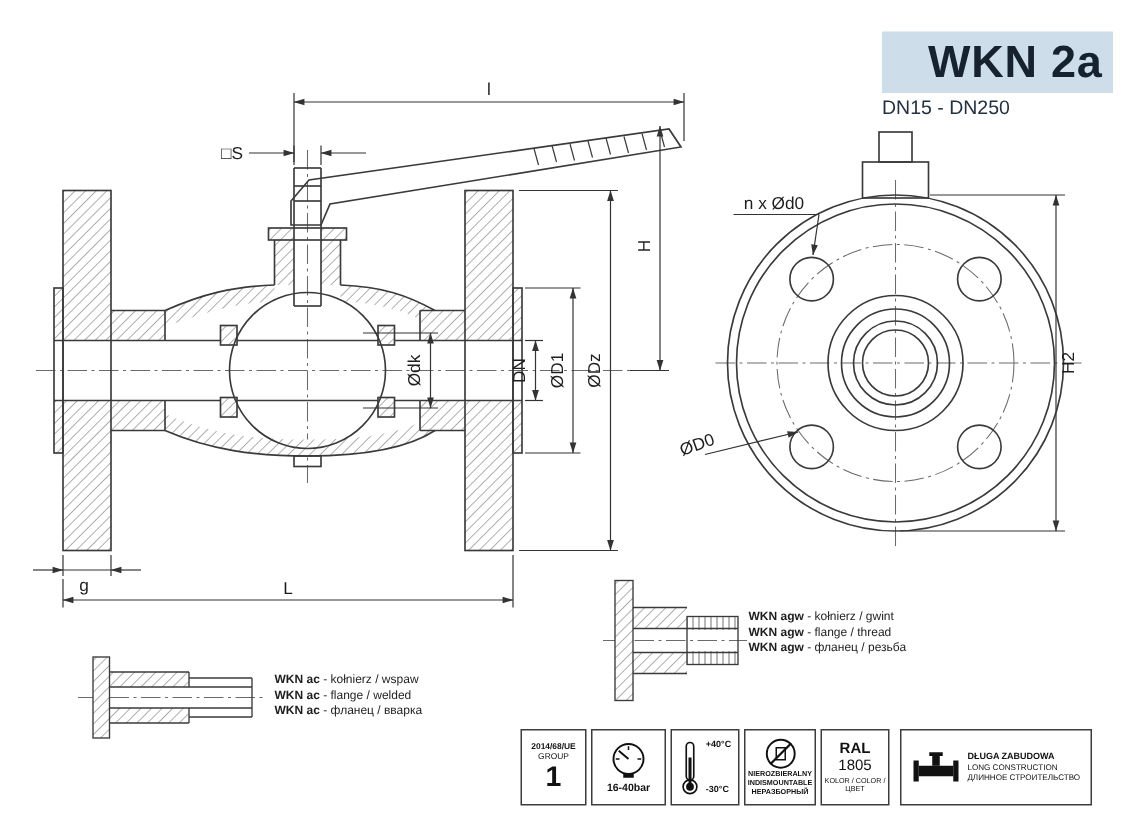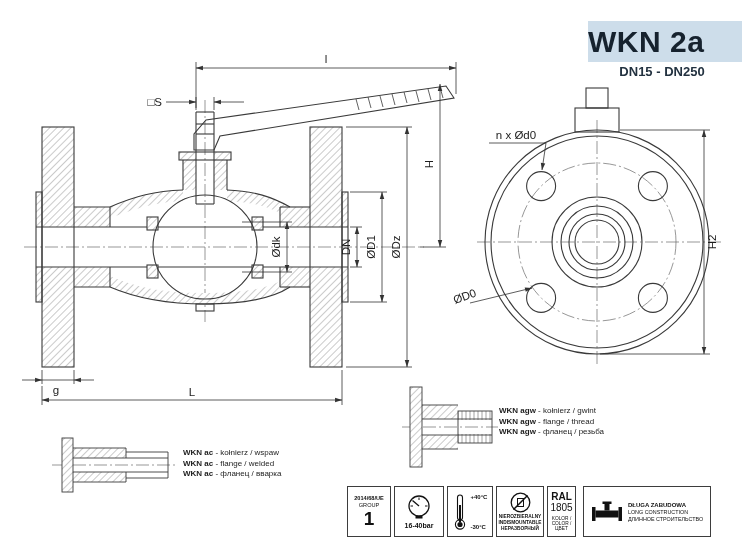--- a/index.html
+++ b/index.html
@@ -1,43 +1,43 @@
 <!DOCTYPE html>
 <html><head>
 <meta charset="utf-8">
 <style>
   *{margin:0;padding:0;box-sizing:border-box}
   html,body{width:750px;height:558px;background:#fff;font-family:"Liberation Sans",sans-serif;color:#222;overflow:hidden}
   .stage{position:absolute;left:0;top:0;width:750px;height:558px;background:#fff}
   #drawing{position:absolute;left:0;top:0}
 
   .title-box{position:absolute;left:588px;top:21px;width:154px;height:41px;background:#cdddea;
-    display:flex;align-items:center;padding-right:7px;
+    display:flex;align-items:center;justify-content:flex-end;padding-right:7px;
     font-size:30px;font-weight:bold;color:#16222e;letter-spacing:.5px}
-  .title-range{position:absolute;left:588px;top:64px;width:148px;text-align:center;
-    font-size:13px;font-weight:bold;color:#233240}
+  .title-range{position:absolute;left:588px;top:64px;width:148px;text-align:left;
+    font-size:13px;font-weight:normal;color:#233240}
 
   .variant-text{position:absolute;font-size:8px;line-height:10.5px;color:#1d1d1d;white-space:nowrap}
   .vb{font-weight:bold}
 
   .badges{position:absolute;left:347px;top:486px;display:flex;gap:3px;height:51px;align-items:stretch}
   .badge{border:1.2px solid #3d3d3d;background:#fff;display:flex;flex-direction:column;
     align-items:center;justify-content:center;text-align:center;color:#111}
   .badge-directive{width:44px}
   .b-tiny{font-size:5.6px;line-height:6.6px}
   .bold{font-weight:bold}
   .b-num{font-size:19px;font-weight:bold;line-height:19px;margin-top:1px}
   .badge-pressure{width:50px}
   .b-val{font-size:7px;font-weight:bold;margin-top:1px}
   .badge-temp{width:46px;flex-direction:row;gap:4px}
   .t-col{display:flex;flex-direction:column;justify-content:space-between;height:36px;
     font-size:6px;font-weight:bold;text-align:left}
   .badge-indis{width:48px;padding:1px}
   .ind-line{font-size:4.8px;line-height:5.7px;font-weight:bold;white-space:nowrap}
-  .badge-ral{width:29px}
+  .badge-ral{width:46px}
   .ral-name{font-size:10px;font-weight:bold;line-height:10px}
   .ral-code{font-size:10px;line-height:11px}
   .ral-cap{font-size:4.8px;margin-top:3px}
   .badge-constr{width:128px;flex-direction:row;gap:5px;margin-left:4px;padding:0 3px}
   .c-col{display:flex;flex-direction:column;text-align:left}
   .c1{font-size:6px;font-weight:bold;line-height:8px}
   .c2{font-size:5.4px;line-height:7px}
 </style>
 </head>
 <body>

